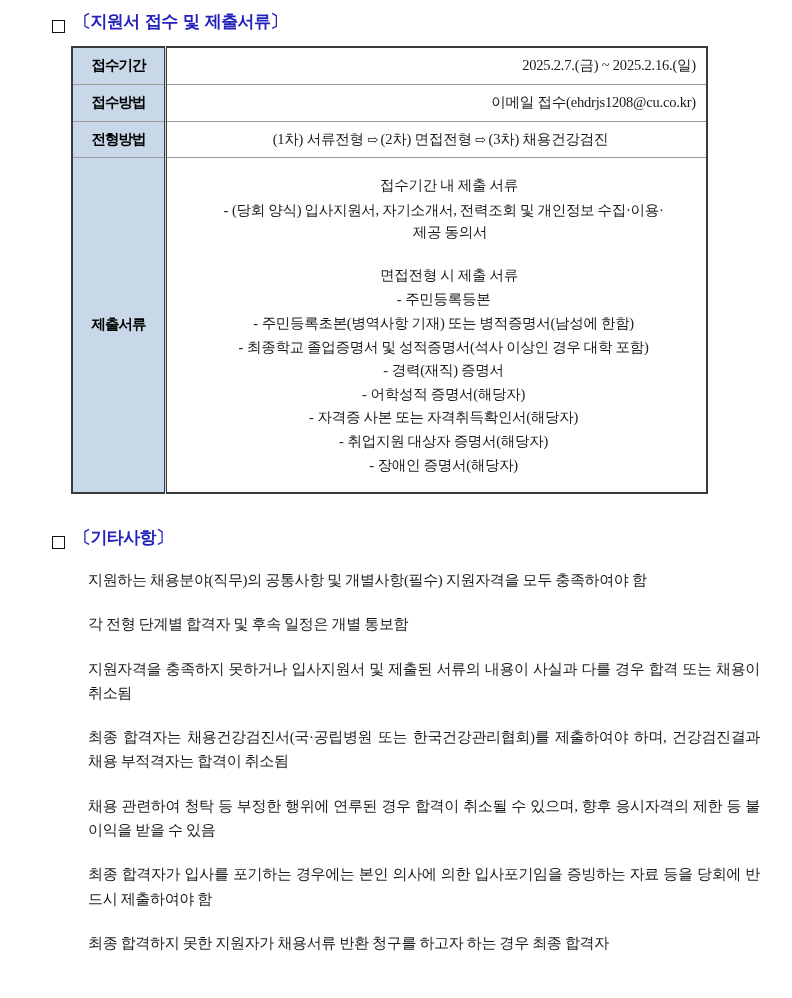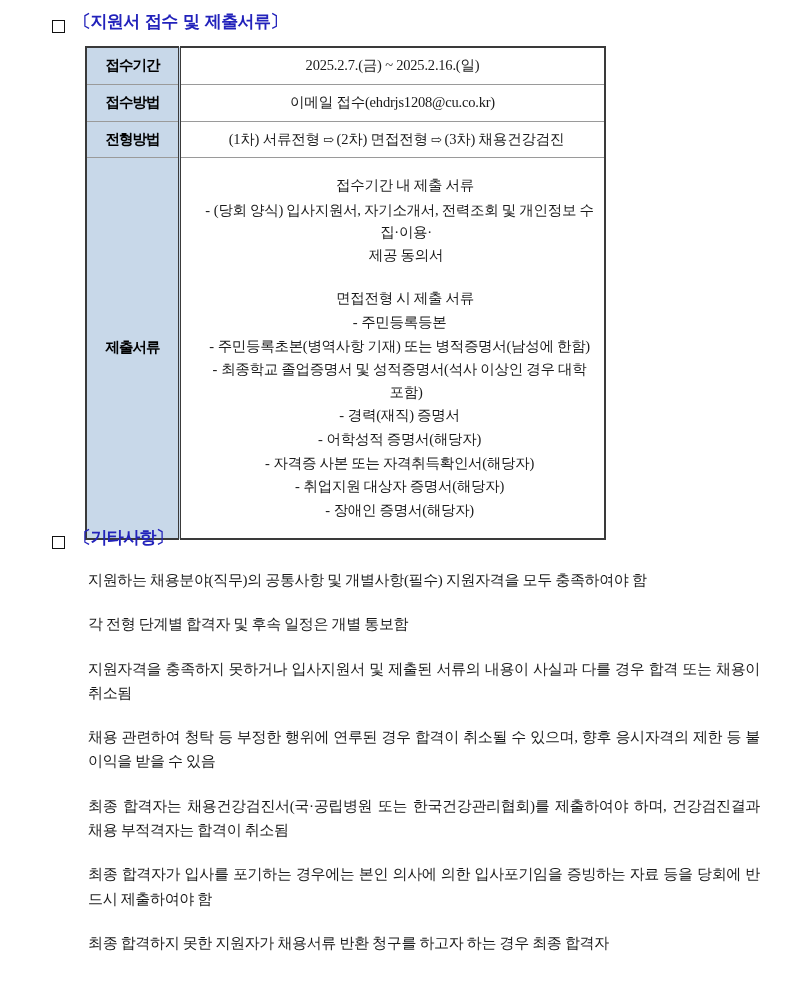--- a/index.html
+++ b/index.html
@@ -38,23 +38,23 @@
     color: #2222bb;
     white-space: nowrap;
   }
 
   #head-docs { position: absolute; left: 52px; top: 10px; }
   #head-etc  { position: absolute; left: 52px; top: 526px; }
 
   
   .info-table {
     position: absolute;
-    left: 85px;
+    left: 71px;
     top: 46px;
-    width: 521px;
+    width: 637px;
     border-collapse: collapse;
     border: 2px solid #3a3a3a;
     table-layout: fixed;
   }
   .info-table tr { }
   .info-table td {
     border-top: 1px solid #9a9a9a;
     border-bottom: 1px solid #9a9a9a;
     vertical-align: middle;
     font-size: 14.5px;
@@ -70,21 +70,21 @@
     text-align: center;
     font-family: "DejaVu Sans", sans-serif;
     font-weight: bold;
     font-size: 14px;
     letter-spacing: -1px;
     color: #000000;
     padding: 6px 2px;
   }
   .val {
     padding: 7px 10px;
-    text-align: center;
+    text-align: right;
     letter-spacing: -0.2px;
   }
   .val.left {
     text-align: center;
     padding-left: 18px;
   }
   .arrow { font-size: 13px; padding: 0 3px; }
 
   
   .docs-cell {
@@ -204,17 +204,17 @@
 
 <div class="section-head" id="head-etc">
   <span class="head-bullet"></span>
   <span class="head-title">〔기타사항〕</span>
 </div>
 
 <div class="notes">
   <p class="note-p">지원하는 채용분야(직무)의 공통사항 및 개별사항(필수) 지원자격을 모두 충족하여야 함</p>
   <p class="note-p">각 전형 단계별 합격자 및 후속 일정은 개별 통보함</p>
   <p class="note-p">지원자격을 충족하지 못하거나 입사지원서 및 제출된 서류의 내용이 사실과 다를 경우 합격 또는 채용이 취소됨</p>
+  <p class="note-p">최종 합격자는 채용건강검진서(국·공립병원 또는 한국건강관리협회)를 제출하여야 하며, 건강검진결과 채용 부적격자는 합격이 취소됨</p>
   <p class="note-p">채용 관련하여 청탁 등 부정한 행위에 연루된 경우 합격이 취소될 수 있으며, 향후 응시자격의 제한 등 불이익을 받을 수 있음</p>
-  <p class="note-p">최종 합격자는 채용건강검진서(국·공립병원 또는 한국건강관리협회)를 제출하여야 하며, 건강검진결과 채용 부적격자는 합격이 취소됨</p>
   <p class="note-p">최종 합격자가 입사를 포기하는 경우에는 본인 의사에 의한 입사포기임을 증빙하는 자료 등을 당회에 반드시 제출하여야 함</p>
   <p class="note-p">최종 합격하지 못한 지원자가 채용서류 반환 청구를 하고자 하는 경우 최종 합격자</p>
 </div>
 
 </body></html>

